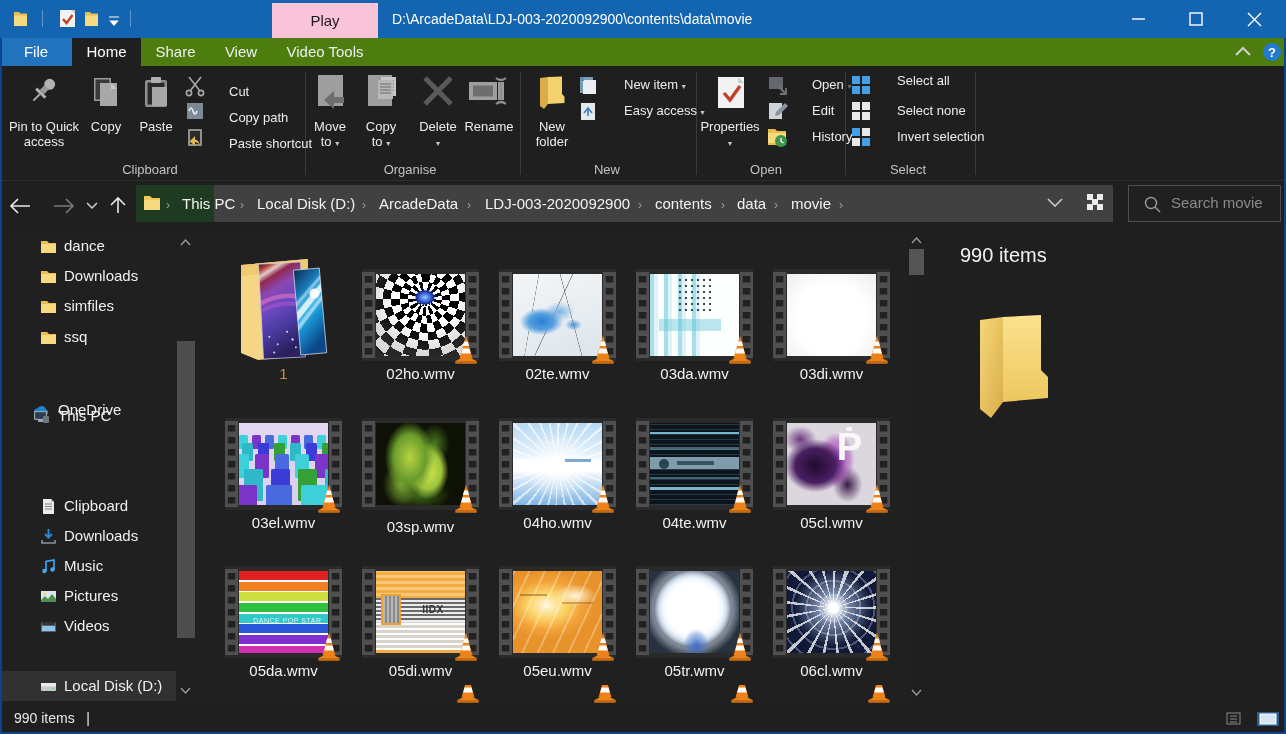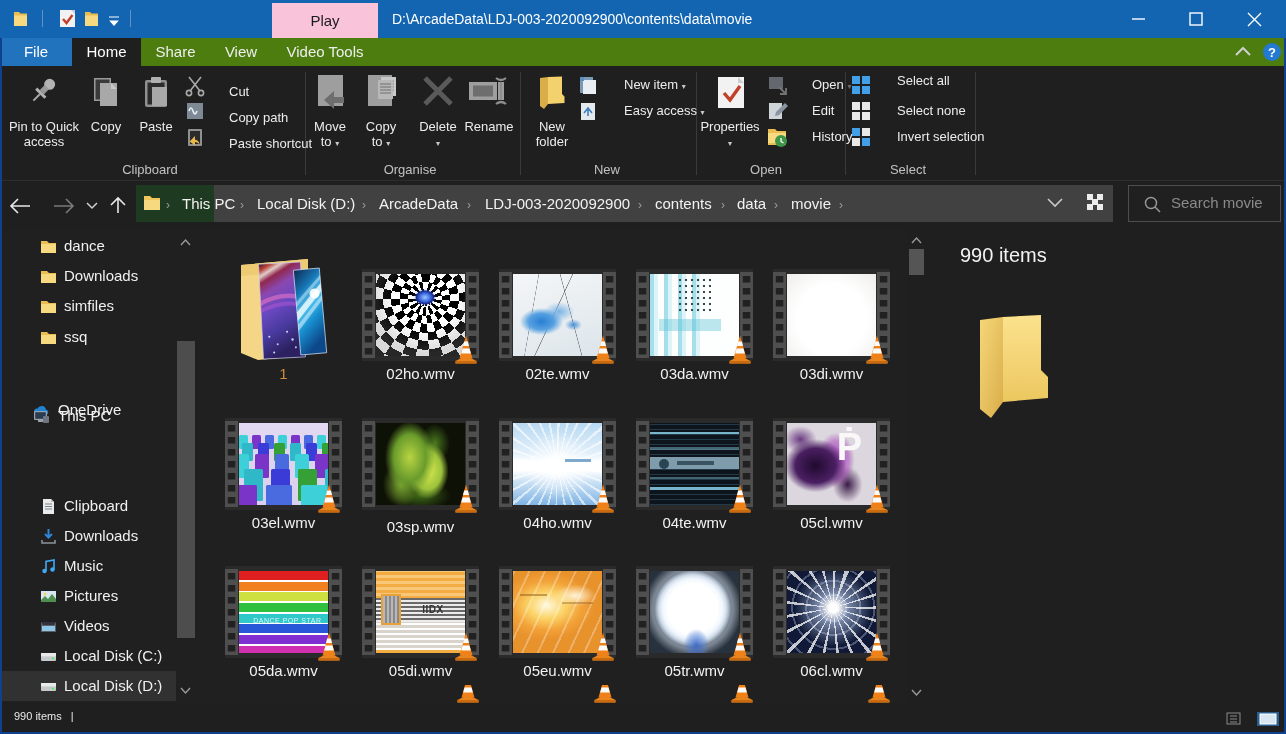--- a/index.html
+++ b/index.html
@@ -61,21 +61,21 @@
 .tlabel { position:absolute; width:137px; height:20px; text-align:center; color:#f2f2f2;
   font-size:15px; }
 #cscroll { left:908px; top:0; width:17px; height:473px; background:#1f1f1f; }
 #cthumb { left:909px; top:19px; width:15px; height:26px; background:#555; }
 
 #details { left:925px; top:0; width:361px; height:473px; background:#1f1f1f; }
 #dcount { left:35px; top:14px; color:#f2f2f2; font-size:20px; }
 
 
 #statusbar { left:0; top:703px; width:1286px; height:31px; background:#1f1f1f; }
-#scount { left:14px; top:7px; color:#e8e8e8; font-size:11px; }
+#scount { left:14px; top:7px; color:#e8e8e8; font-size:14px; }
 .edge { position:absolute; background:#10418c; }
 </style>
 </head>
 <body>
 <div id="win">
   <div class="abs" id="titlebar">
     <div class="abs" id="playtab">Play</div>
     <div class="abs" id="pathtxt">D:\ArcadeData\LDJ-003-2020092900\contents\data\movie</div>
     <svg class="abs" width="1286" height="38">
 
@@ -398,28 +398,20 @@
           <span class="abs" style="left:64px">Pictures</span>
         </div>
         <div class="sitem" style="top:381px;">
           <svg class="abs" style="left:40px;top:7px" width="17" height="17">
             <rect x="1" y="4" width="15" height="10" fill="#5b6068"></rect>
             <path d="M1 4h15l-2 3H3z" fill="#30343a"></path>
             <rect x="2" y="8" width="13" height="5" fill="#8fc6e8"></rect>
           </svg>
           <span class="abs" style="left:64px">Videos</span>
         </div>
-        <div class="sitem" style="top:411px;">
-          <svg class="abs" style="left:40px;top:7px" width="17" height="17">
-            <rect x="1" y="5" width="15" height="8" rx="1" fill="#c6cacd"></rect>
-            <rect x="1" y="5" width="15" height="3.4" fill="#e8eaeb"></rect>
-            <circle cx="13" cy="10.6" r="1" fill="#3f4"></circle>
-          </svg>
-          <span class="abs" style="left:64px">Local Disk (C:)</span>
-        </div>
         <div class="sitem" style="top:441px;background:#313131;">
           <svg class="abs" style="left:40px;top:7px" width="17" height="17">
             <rect x="1" y="5" width="15" height="8" rx="1" fill="#c6cacd"></rect>
             <rect x="1" y="5" width="15" height="3.4" fill="#e8eaeb"></rect>
             <circle cx="13" cy="10.6" r="1" fill="#3f4"></circle>
           </svg>
           <span class="abs" style="left:64px">Local Disk (D:)</span>
         </div>
       </div>
     <div class="abs" id="sscroll">

